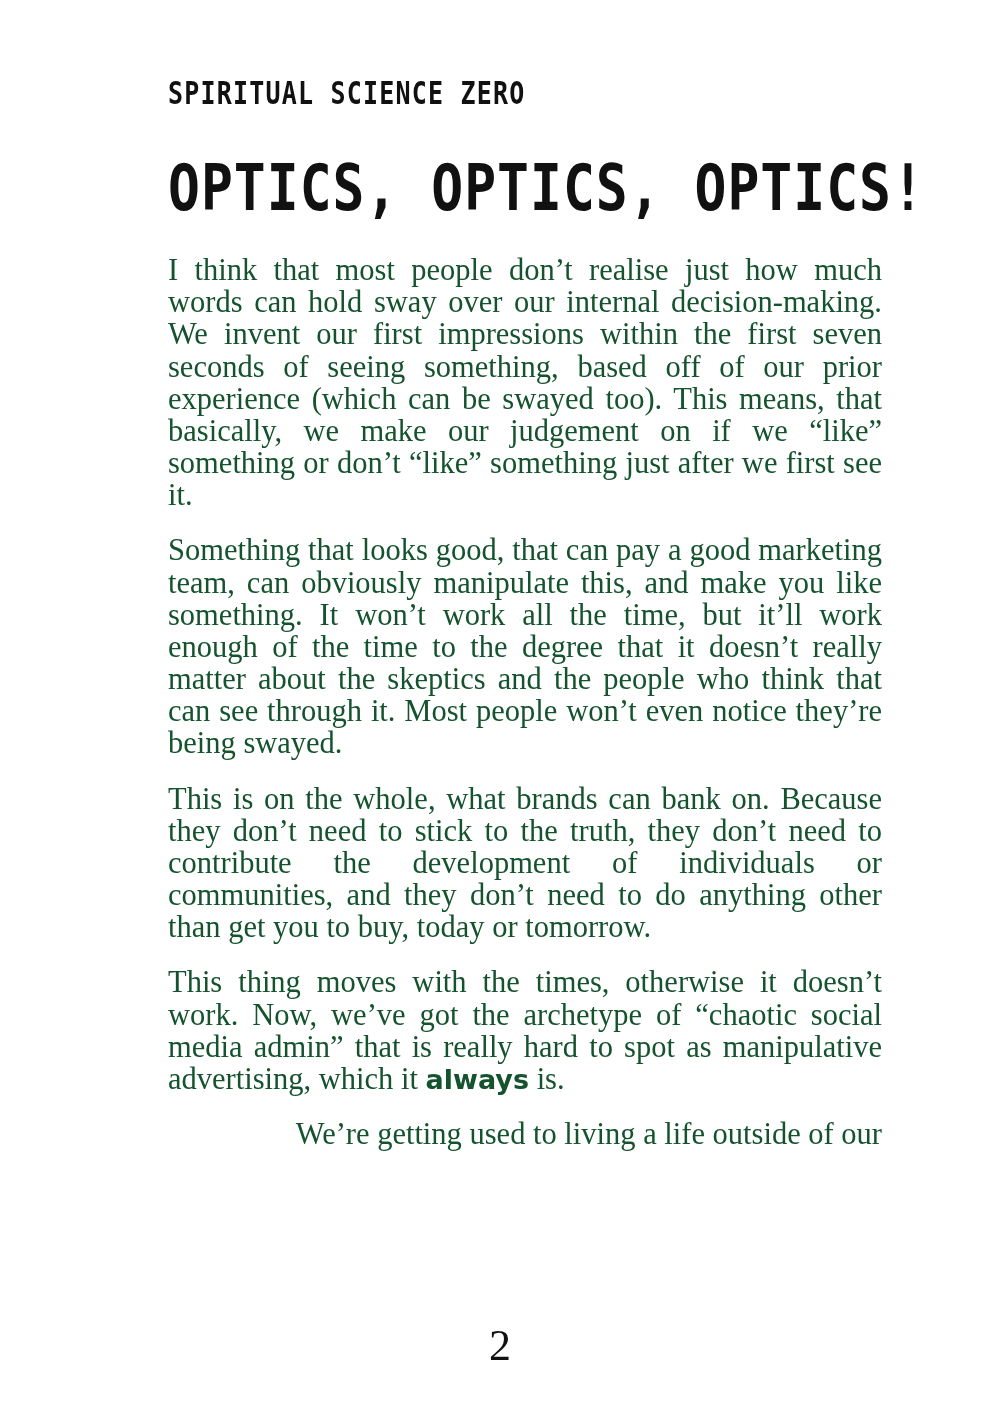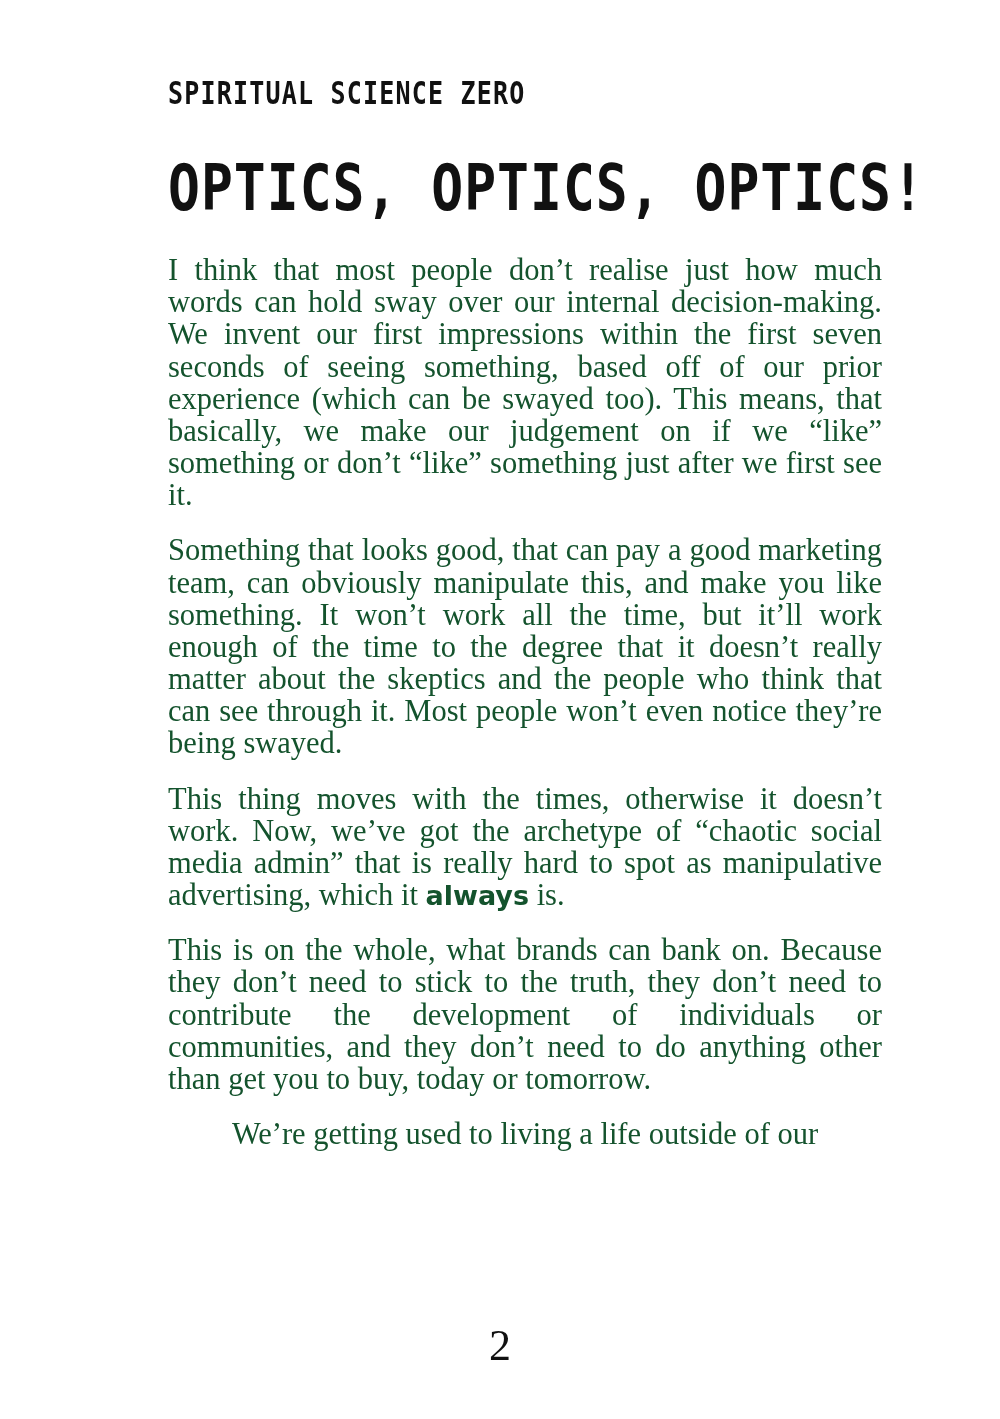--- a/index.html
+++ b/index.html
@@ -54,21 +54,21 @@
     font-family: "Liberation Serif", serif;
     font-size: 30.5px;
     line-height: 1.055;
     text-align: justify;
     text-justify: inter-word;
     margin: 0 0 23px 0;
     color: #14532d;
     hyphens: none;
   }
   .body-copy p.last {
-    text-align: center;
+    text-align: right;
     margin-bottom: 0;
   }
   .body-copy b {
     font-family: "DejaVu Sans", sans-serif;
     font-weight: 700;
     font-size: 27px;
   }
   .folio {
     position: absolute;
     left: 0;
@@ -85,20 +85,20 @@
 
 <div class="page">
 
   <div class="running-head">SPIRITUAL SCIENCE ZERO</div>
 
   <h1 class="chapter-title">OPTICS, OPTICS, OPTICS!</h1>
 
   <div class="body-copy">
     <p>I think that most people don’t realise just how much words can hold sway over our internal decision-making. We invent our first impressions within the first seven seconds of seeing something, based off of our prior experience (which can be swayed too). This means, that basically, we make our judgement on if we “like” something or don’t “like” something just after we first see it.</p>
     <p>Something that looks good, that can pay a good marketing team, can obviously manipulate this, and make you like something. It won’t work all the time, but it’ll work enough of the time to the degree that it doesn’t really matter about the skeptics and the people who think that can see through it. Most people won’t even notice they’re being swayed.</p>
+    <p>This is on the whole, what brands can bank on. Because they don’t need to stick to the truth, they don’t need to contribute the development of individuals or communities, and they don’t need to do anything other than get you to buy, today or tomorrow.</p>
     <p><span>This thing moves with the times, otherwise it doesn’t work. Now, we’ve got the archetype of “chaotic social media admin” that is really hard to spot as manipulative advertising, which it </span><b>always</b><span> is.</span></p>
-    <p>This is on the whole, what brands can bank on. Because they don’t need to stick to the truth, they don’t need to contribute the development of individuals or communities, and they don’t need to do anything other than get you to buy, today or tomorrow.</p>
     <p class="last">We’re getting used to living a life outside of our</p>
   </div>
 
   <div class="folio">2</div>
 
 </div>
 
 </body></html>

